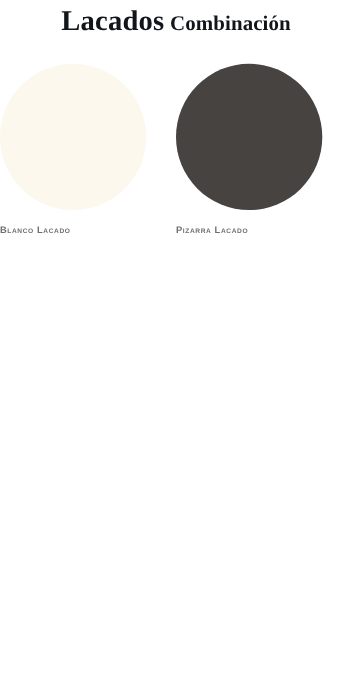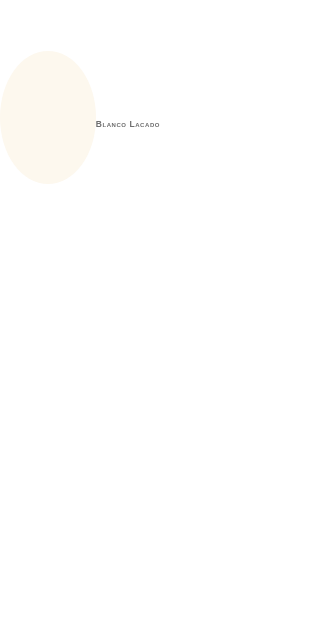--- a/index.html
+++ b/index.html
@@ -53,21 +53,22 @@
     margin-top: 24px;
     display: flex;
     flex-wrap: wrap;
     width: 320px;
   }
   .swatch {
     width: 160px;
     height: 186px;
     box-sizing: border-box;
     display: flex;
-    align-items: center;
+    flex-direction: column;
+    align-items: flex-start;
     justify-content: flex-start;
   }
   .swatch-disc {
     width: 133px;
     height: 133px;
     border-radius: 50%;
     display: block;
   }
   .swatch-label {
     margin-top: 13px;
@@ -79,26 +80,33 @@
     color: #6f6f6f;
     text-align: center;
     white-space: nowrap;
   }
 </style>
 </head>
 <body style="background: rgb(255, 255, 255);">
 
 <div class="page">
 
+  <div class="header">
+    <span class="title-main">Lacados</span><span class="title-sub">Combinación</span>
+  </div>
 
   <div class="swatch-grid">
 
     <div class="swatch">
       <span class="swatch-disc" style="background-color: rgb(253, 248, 238);"></span>
       <span class="swatch-label">Blanco Lacado</span>
     </div>
 
 
 
+    <div class="swatch">
+      <span class="swatch-disc" style="background-color: rgb(70, 67, 65);"></span>
+      <span class="swatch-label">Pizarra Lacado</span>
+    </div>
 
 
   </div>
 </div>
 
 </body></html>

